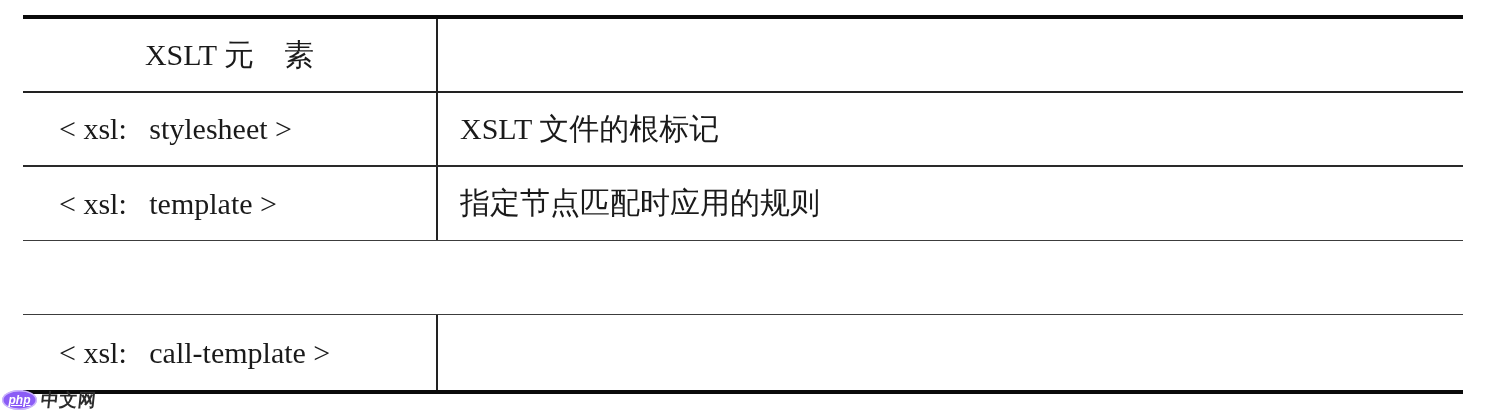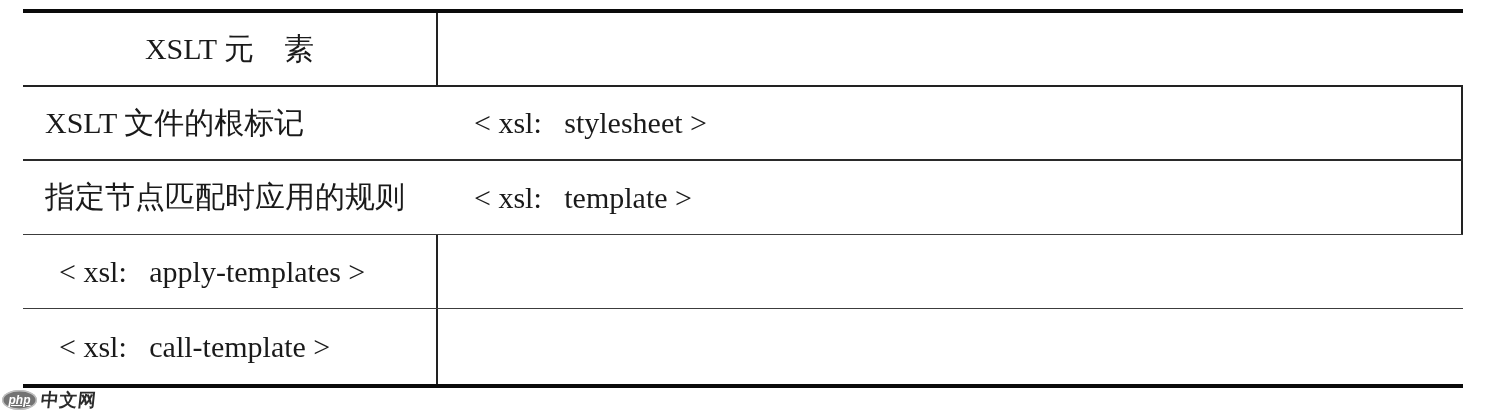--- a/index.html
+++ b/index.html
@@ -6,21 +6,21 @@
   html, body {
     width: 1507px; height: 412px;
     background: #ffffff;
     overflow: hidden;
     font-family: "Liberation Serif", "DejaVu Serif", serif;
     color: #1a1a1a;
     position: relative;
   }
   .table-wrap {
     position: absolute;
-    left: 23px; top: 9px;
+    left: 23px; top: 15px;
     width: 1440px;
     border-top: 4px solid #0a0a0a;
     border-bottom: 4px solid #0a0a0a;
   }
   .t-row {
     display: grid;
     grid-template-columns: 415px 1fr;
     height: 74px;
     border-bottom: 1px solid #3c3c3c;
   }
@@ -69,35 +69,34 @@
 </head>
 <body>
 
 <div class="table-wrap">
 
   <div class="t-row header-row">
     <div class="cell col1">XSLT 元　素</div>
   </div>
 
   <div class="t-row r0">
+    <div class="cell col1">&lt; xsl:   stylesheet &gt;</div>
     <div class="cell col2">XSLT 文件的根标记</div>
-    <div class="cell col1">&lt; xsl:   stylesheet &gt;</div>
   </div>
 
   <div class="t-row r1">
+    <div class="cell col1">&lt; xsl:   template &gt;</div>
     <div class="cell col2">指定节点匹配时应用的规则</div>
-    <div class="cell col1">&lt; xsl:   template &gt;</div>
   </div>
 
   <div class="t-row r2">
-    <div class="cell col1">&lt; xsl:   apply-templates &gt;</div>
   </div>
 
   <div class="t-row last">
     <div class="cell col1">&lt; xsl:   call-template &gt;</div>
   </div>
 
 </div>
 
 <div class="watermark">
-  <span class="php-badge" style="background: #737373; text-decoration: underline;">php</span>
+  <span class="php-badge" style="background: #8b5cf6; text-decoration: underline;">php</span>
   <span class="site-name" style="color: rgb(43, 43, 43);">中文网</span>
 </div>
 
 </body></html>

